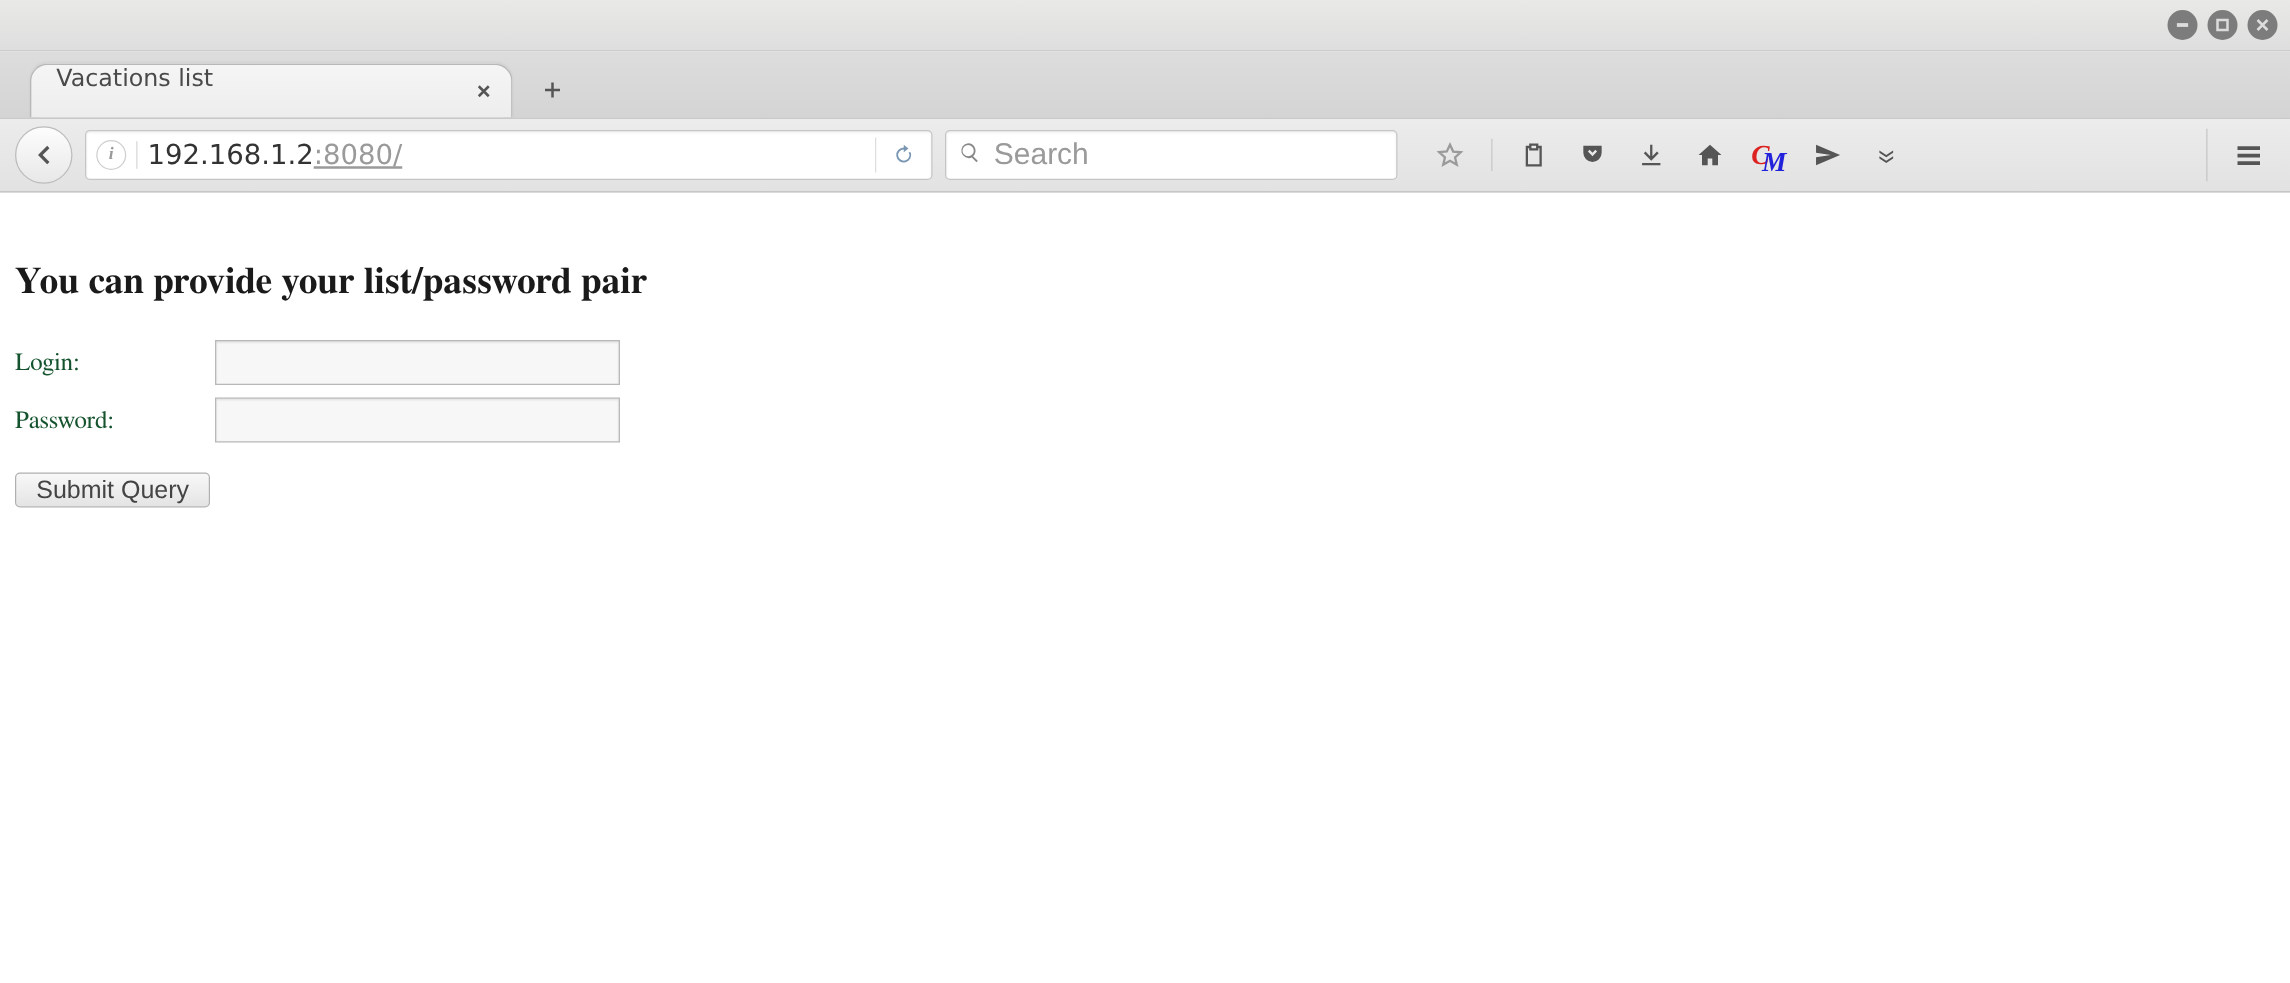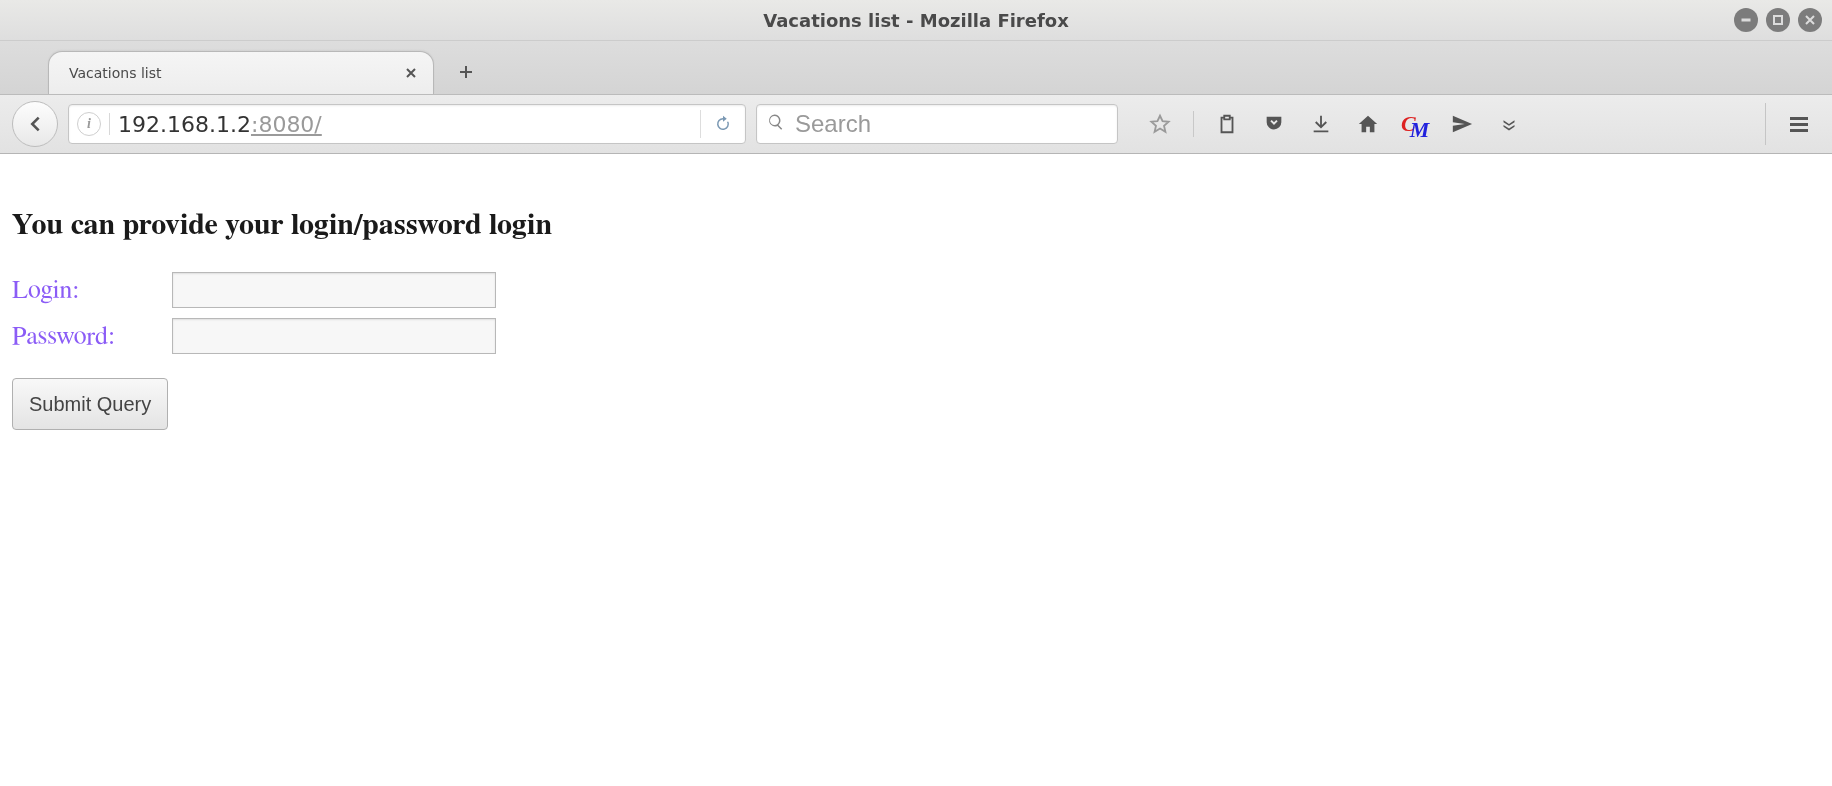--- a/index.html
+++ b/index.html
@@ -68,25 +68,24 @@
     position: relative;
     height: 42px;
     min-width: 320px;
     padding: 0 44px 0 20px;
     background: linear-gradient(#f5f5f5, #ededed);
     border: 1px solid #b8b8b8;
     border-bottom: none;
     border-top-left-radius: 14px;
     border-top-right-radius: 14px;
     display: flex;
-    align-items: center;
-    font-size: 14px;
+    align-items: flex-start;
+    font-size: 19px;
     color: #4a4a4a;
     box-shadow: 0 -1px 2px rgba(0,0,0,0.05);
-    margin-left: 24px;
   }
   .tab .close {
     position: absolute;
     right: 14px;
     top: 50%;
     transform: translateY(-50%);
     width: 16px;
     height: 16px;
     display:flex;
     align-items:center;
@@ -238,50 +237,49 @@
     font-family: "FreeSerif", Georgia, "Times New Roman", serif;
     font-weight: bold;
     font-size: 30px;
     margin: 0 0 30px 0;
     color:#1a1a1a;
   }
   .form-row { display:flex; align-items:center; margin-bottom:10px; }
   .form-row label{
     width:160px;
     font-family: "FreeSerif", Georgia, "Times New Roman", serif;
-    font-size:26px;
-    color:#8b5cf6;
+    font-size:20px;
+    color:#14532d;
   }
   .form-row input[type=text],
   .form-row input[type=password]{
     width:310px;
     height:34px;
     border:1px solid #b8b8b8;
     background:#f7f7f7;
     box-shadow: inset 0 1px 2px rgba(0,0,0,0.1);
     font-size:18px;
     padding:0 6px;
   }
   .submit-btn{
     margin-top:14px;
-    height:52px;
+    height:28px;
     padding:0 16px;
     font-size:20px;
     color:#444;
     border:1px solid #b0b0b0;
     border-radius:4px;
     background:linear-gradient(#f8f8f8,#e4e4e4);
     cursor:pointer;
   }
 </style>
 </head>
 <body>
 
 <div class="titlebar">
-  <div class="title">Vacations list - Mozilla Firefox</div>
   <div class="window-controls">
     <div class="win-btn" title="Minimize">
       <svg viewBox="0 0 12 12">
           <rect x="2" y="5" width="8" height="2"></rect>
         </svg>
     </div>
     <div class="win-btn" title="Maximize">
       <svg viewBox="0 0 12 12">
           <rect x="2" y="2" width="8" height="8" fill="none" stroke="#dcdcdc" stroke-width="2"></rect>
         </svg>
@@ -380,21 +378,21 @@
   </div>
 
   <div class="hamburger">
     <svg viewBox="0 0 24 24">
         <path d="M3 5h18v3H3zM3 11h18v3H3zM3 17h18v3H3z"></path>
       </svg>
   </div>
 </div>
 
 <div class="content">
-  <h2>You can provide your login/password login</h2>
+  <h2>You can provide your list/password pair</h2>
 
   <div class="form-row">
     <label>Login:</label>
     <input type="text" value="" style="">
   </div>
 
   <div class="form-row">
     <label>Password:</label>
     <input type="password" value="" style="">
   </div>

